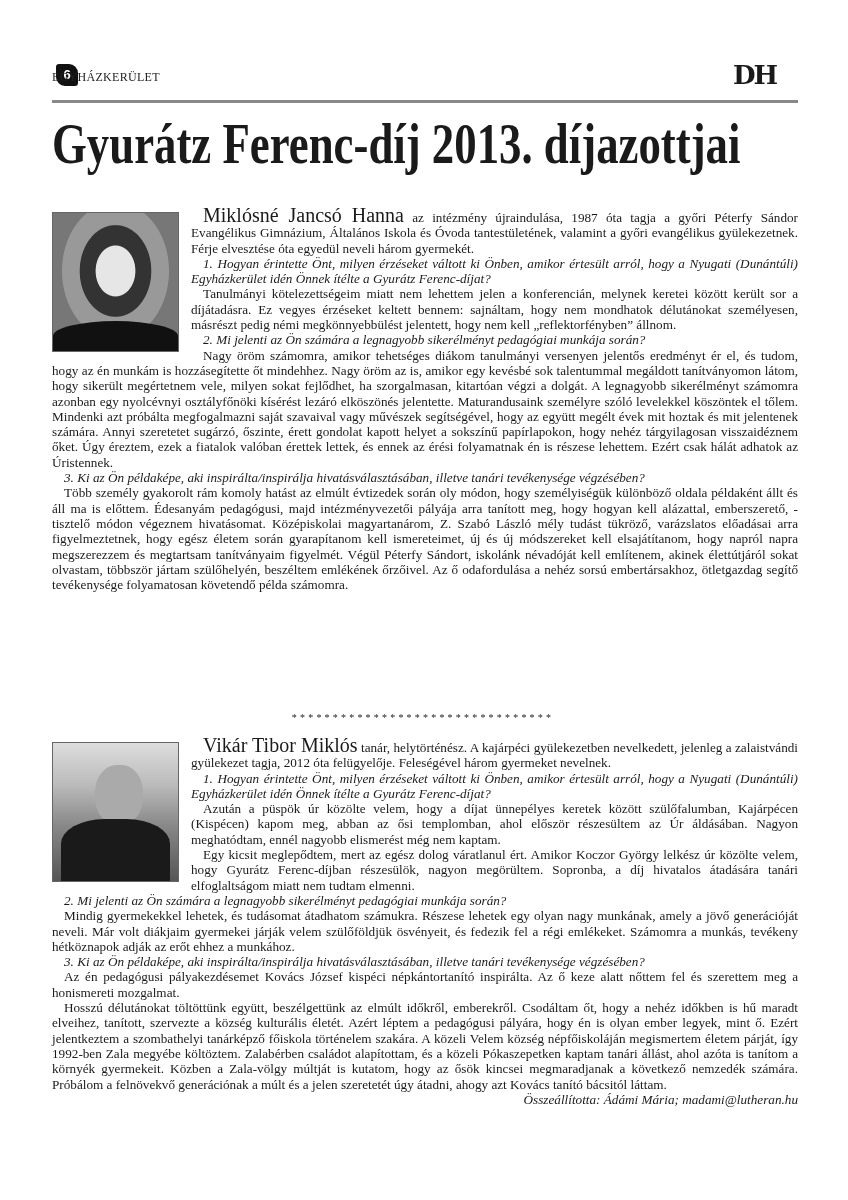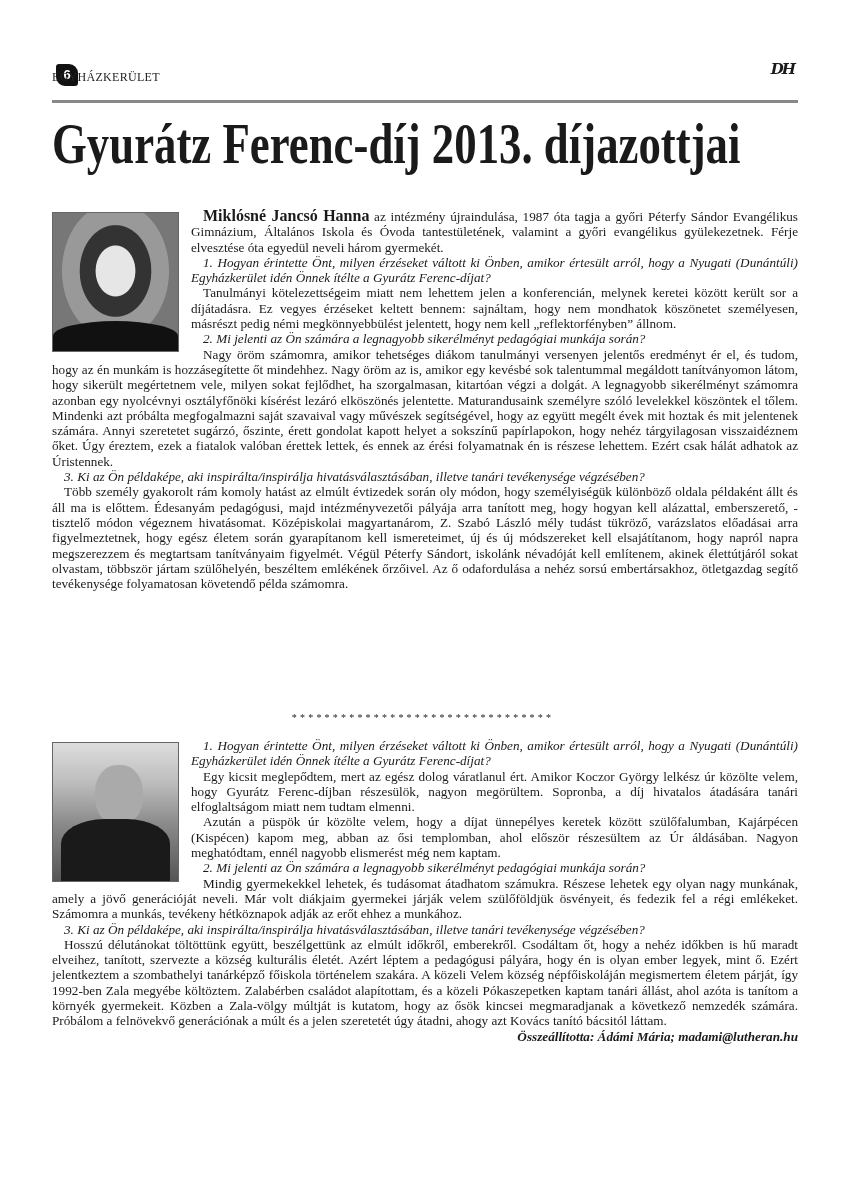--- a/index.html
+++ b/index.html
@@ -4,74 +4,76 @@
 <style>
   html, body { margin:0; padding:0; background:#ffffff; }
   body { width:848px; height:1200px; position:relative; overflow:hidden; color:#1a1a1a;
          font-family:"Liberation Serif", serif; }
   .header { position:absolute; left:52px; top:62px; width:746px; height:34px; }
   .page-num { position:absolute; left:4px; top:2px; width:22px; height:22px; background:#111;
               color:#fff; border-radius:3px 9px 3px 9px; font-family:"Liberation Sans", sans-serif;
               font-size:13px; font-weight:bold; text-align:center; line-height:22px; }
   .section { position:absolute; left:0; right:0; top:8px; font-size:12px;
              letter-spacing:0.3px; color:#222; }
-  .logo { position:absolute; right:4px; top:-2px; font-size:15px; font-style:italic; font-weight:bold;
+  .logo { position:absolute; right:22px; top:-2px; font-size:26px; font-weight:bold;
           font-family:"DejaVu Serif", serif; letter-spacing:-2px; }
   .rule { position:absolute; left:52px; top:100px; width:746px; height:3px; background:#888; }
   .title { position:absolute; left:52px; top:112px; width:760px; font-family:"Liberation Serif", serif;
            font-size:56px; font-weight:bold; line-height:64px; transform:scaleX(0.80); transform-origin:left top;
            white-space:nowrap; letter-spacing:0px; }
   .article { position:absolute; left:52px; width:746px; font-size:13.2px; line-height:15.3px;
              text-align:justify; }
   .article p { margin:0; text-indent:12px; }
   .photo { float:left; width:125px; height:138px; margin:4px 12px 4px 0; border:1px solid #666;
            position:relative; overflow:hidden; }
   .photo1 { background:radial-gradient(ellipse at 50% 42%, #e6e6e6 0 22%, #333 23% 40%, #999 41% 60%, #777 61%); }
   .photo1 .body { position:absolute; left:0; right:0; bottom:0; height:30px; background:#111; border-radius:50% 50% 0 0; }
   .photo2 { background:linear-gradient(180deg,#ddd 0,#bbb 30%,#888 60%,#555 100%); }
   .photo2 .face { position:absolute; left:42px; top:22px; width:48px; height:60px; border-radius:45%; background:#aaa; }
   .photo2 .coat { position:absolute; left:8px; right:8px; bottom:0; height:62px; background:#1a1a1a; border-radius:40% 40% 0 0; }
-  .name { font-weight:bold; font-size:16px; }
+  .name { font-weight:normal; font-size:20px; }
   .q { font-weight:normal; font-style:italic; text-indent:12px; }
   .sep { position:absolute; left:258px; top:712px; width:330px; text-align:center; font-size:10px;
          letter-spacing:3.2px; color:#222; }
-  .credit { float:right; font-weight:bold; font-style:italic; }
+  .credit { float:right; font-weight:normal; font-style:italic; }
 </style>
 </head>
 <body>
 
 <div class="header">
   <div class="page-num">6</div>
   <div class="section">EGYHÁZKERÜLET</div>
   <div class="logo">DH</div>
 </div>
 <div class="rule"></div>
 
 <h1 class="title" style="margin:0;">Gyurátz Ferenc-díj 2013. díjazottjai</h1>
 
 <div class="article" style="top:208px;">
   <div class="photo photo1">
       <div class="body"></div>
     </div>
   <p><span class="name">Miklósné Jancsó Hanna</span><span> az intézmény újraindulása, 1987 óta tagja a győri Péterfy Sándor Evangélikus Gimnázium, Általános Iskola és Óvoda tantestületének, valamint a győri evangélikus gyülekezetnek. Férje elvesztése óta egyedül neveli három gyermekét.</span></p>
   <p class="q">1. Hogyan érintette Önt, milyen érzéseket váltott ki Önben, amikor értesült arról, hogy a Nyugati (Dunántúli) Egyházkerület idén Önnek ítélte a Gyurátz Ferenc-díjat?</p>
-  <p>Tanulmányi kötelezettségeim miatt nem lehettem jelen a konferencián, melynek keretei között került sor a díjátadásra. Ez vegyes érzéseket keltett bennem: sajnáltam, hogy nem mondhatok köszönetet személyesen, másrészt pedig némi megkönnyebbülést jelentett, hogy nem kell „reflektorfényben” állnom.</p>
+  <p>Tanulmányi kötelezettségeim miatt nem lehettem jelen a konferencián, melynek keretei között került sor a díjátadásra. Ez vegyes érzéseket keltett bennem: sajnáltam, hogy nem mondhatok délutánokat személyesen, másrészt pedig némi megkönnyebbülést jelentett, hogy nem kell „reflektorfényben” állnom.</p>
   <p class="q">2. Mi jelenti az Ön számára a legnagyobb sikerélményt pedagógiai munkája során?</p>
   <p>Nagy öröm számomra, amikor tehetséges diákom tanulmányi versenyen jelentős eredményt ér el, és tudom, hogy az én munkám is hozzásegítette őt mindehhez. Nagy öröm az is, amikor egy kevésbé sok talentummal megáldott tanítványomon látom, hogy sikerült megértetnem vele, milyen sokat fejlődhet, ha szorgalmasan, kitartóan végzi a dolgát. A legnagyobb sikerélményt számomra azonban egy nyolcévnyi osztályfőnöki kísérést lezáró elköszönés jelentette. Maturandusaink személyre szóló levelekkel köszöntek el tőlem. Mindenki azt próbálta megfogalmazni saját szavaival vagy művészek segítségével, hogy az együtt megélt évek mit hoztak és mit jelentenek számára. Annyi szeretetet sugárzó, őszinte, érett gondolat kapott helyet a sokszínű papírlapokon, hogy nehéz tárgyilagosan visszaidéznem őket. Úgy éreztem, ezek a fiatalok valóban érettek lettek, és ennek az érési folyamatnak én is részese lehettem. Ezért csak hálát adhatok az Úristennek.</p>
   <p class="q">3. Ki az Ön példaképe, aki inspirálta/inspirálja hivatásválasztásában, illetve tanári tevékenysége végzésében?</p>
   <p>Több személy gyakorolt rám komoly hatást az elmúlt évtizedek során oly módon, hogy személyiségük különböző oldala példaként állt és áll ma is előttem. Édesanyám pedagógusi, majd intézményvezetői pályája arra tanított meg, hogy hogyan kell alázattal, emberszerető, -tisztelő módon végeznem hivatásomat. Középiskolai magyartanárom, Z. Szabó László mély tudást tükröző, varázslatos előadásai arra figyelmeztetnek, hogy egész életem során gyarapítanom kell ismereteimet, új és új módszereket kell elsajátítanom, hogy napról napra megszerezzem és megtartsam tanítványaim figyelmét. Végül Péterfy Sándort, iskolánk névadóját kell említenem, akinek élettútjáról sokat olvastam, többször jártam szülőhelyén, beszéltem emlékének őrzőivel. Az ő odafordulása a nehéz sorsú embertársakhoz, ötletgazdag segítő tevékenysége folyamatosan követendő példa számomra.</p>
 </div>
 
 <div class="sep">********************************</div>
 
 <div class="article" style="top:738px;">
   <div class="photo photo2">
       <div class="face"></div>
       <div class="coat"></div>
     </div>
+  <p><span class="name">Vikár Tibor Miklós</span><span> tanár, helytörténész. A kajárpéci gyülekezetben nevelkedett, jelenleg a zalaistvándi gyülekezet tagja, 2012 óta felügyelője. Feleségével három gyermeket nevelnek.</span></p>
   <p class="q">1. Hogyan érintette Önt, milyen érzéseket váltott ki Önben, amikor értesült arról, hogy a Nyugati (Dunántúli) Egyházkerület idén Önnek ítélte a Gyurátz Ferenc-díjat?</p>
+  <p>Azután a püspök úr közölte velem, hogy a díjat ünnepélyes keretek között szülőfalumban, Kajárpécen (Kispécen) kapom meg, abban az ősi templomban, ahol először részesültem az Úr áldásában. Nagyon meghatódtam, ennél nagyobb elismerést még nem kaptam.</p>
   <p>Egy kicsit meglepődtem, mert az egész dolog váratlanul ért. Amikor Koczor György lelkész úr közölte velem, hogy Gyurátz Ferenc-díjban részesülök, nagyon megörültem. Sopronba, a díj hivatalos átadására tanári elfoglaltságom miatt nem tudtam elmenni.</p>
-  <p>Azután a püspök úr közölte velem, hogy a díjat ünnepélyes keretek között szülőfalumban, Kajárpécen (Kispécen) kapom meg, abban az ősi templomban, ahol először részesültem az Úr áldásában. Nagyon meghatódtam, ennél nagyobb elismerést még nem kaptam.</p>
   <p class="q">2. Mi jelenti az Ön számára a legnagyobb sikerélményt pedagógiai munkája során?</p>
   <p>Mindig gyermekekkel lehetek, és tudásomat átadhatom számukra. Részese lehetek egy olyan nagy munkának, amely a jövő generációját neveli. Már volt diákjaim gyermekei járják velem szülőföldjük ösvényeit, és fedezik fel a régi emlékeket. Számomra a munkás, tevékeny hétköznapok adják az erőt ehhez a munkához.</p>
   <p class="q">3. Ki az Ön példaképe, aki inspirálta/inspirálja hivatásválasztásában, illetve tanári tevékenysége végzésében?</p>
+  <p>Az én pedagógusi pályakezdésemet Kovács József kispéci népkántortanító inspirálta. Az ő keze alatt nőttem fel és szerettem meg a honismereti mozgalmat.</p>
   <p><span>Hosszú délutánokat töltöttünk együtt, beszélgettünk az elmúlt időkről, emberekről. Csodáltam őt, hogy a nehéz időkben is hű maradt elveihez, tanított, szervezte a község kulturális életét. Azért léptem a pedagógusi pályára, hogy én is olyan ember legyek, mint ő. Ezért jelentkeztem a szombathelyi tanárképző főiskola történelem szakára. A közeli Velem község népfőiskoláján megismertem életem párját, így 1992-ben Zala megyébe költöztem. Zalabérben családot alapítottam, és a közeli Pókaszepetken kaptam tanári állást, ahol azóta is tanítom a környék gyermekeit. Közben a Zala-völgy múltját is kutatom, hogy az ősök kincsei megmaradjanak a következő nemzedék számára. Próbálom a felnövekvő generációnak a múlt és a jelen szeretetét úgy átadni, ahogy azt Kovács tanító bácsitól láttam.</span> <span class="credit">Összeállította: Ádámi Mária; madami@lutheran.hu</span></p>
 </div>
 
 </body></html>

